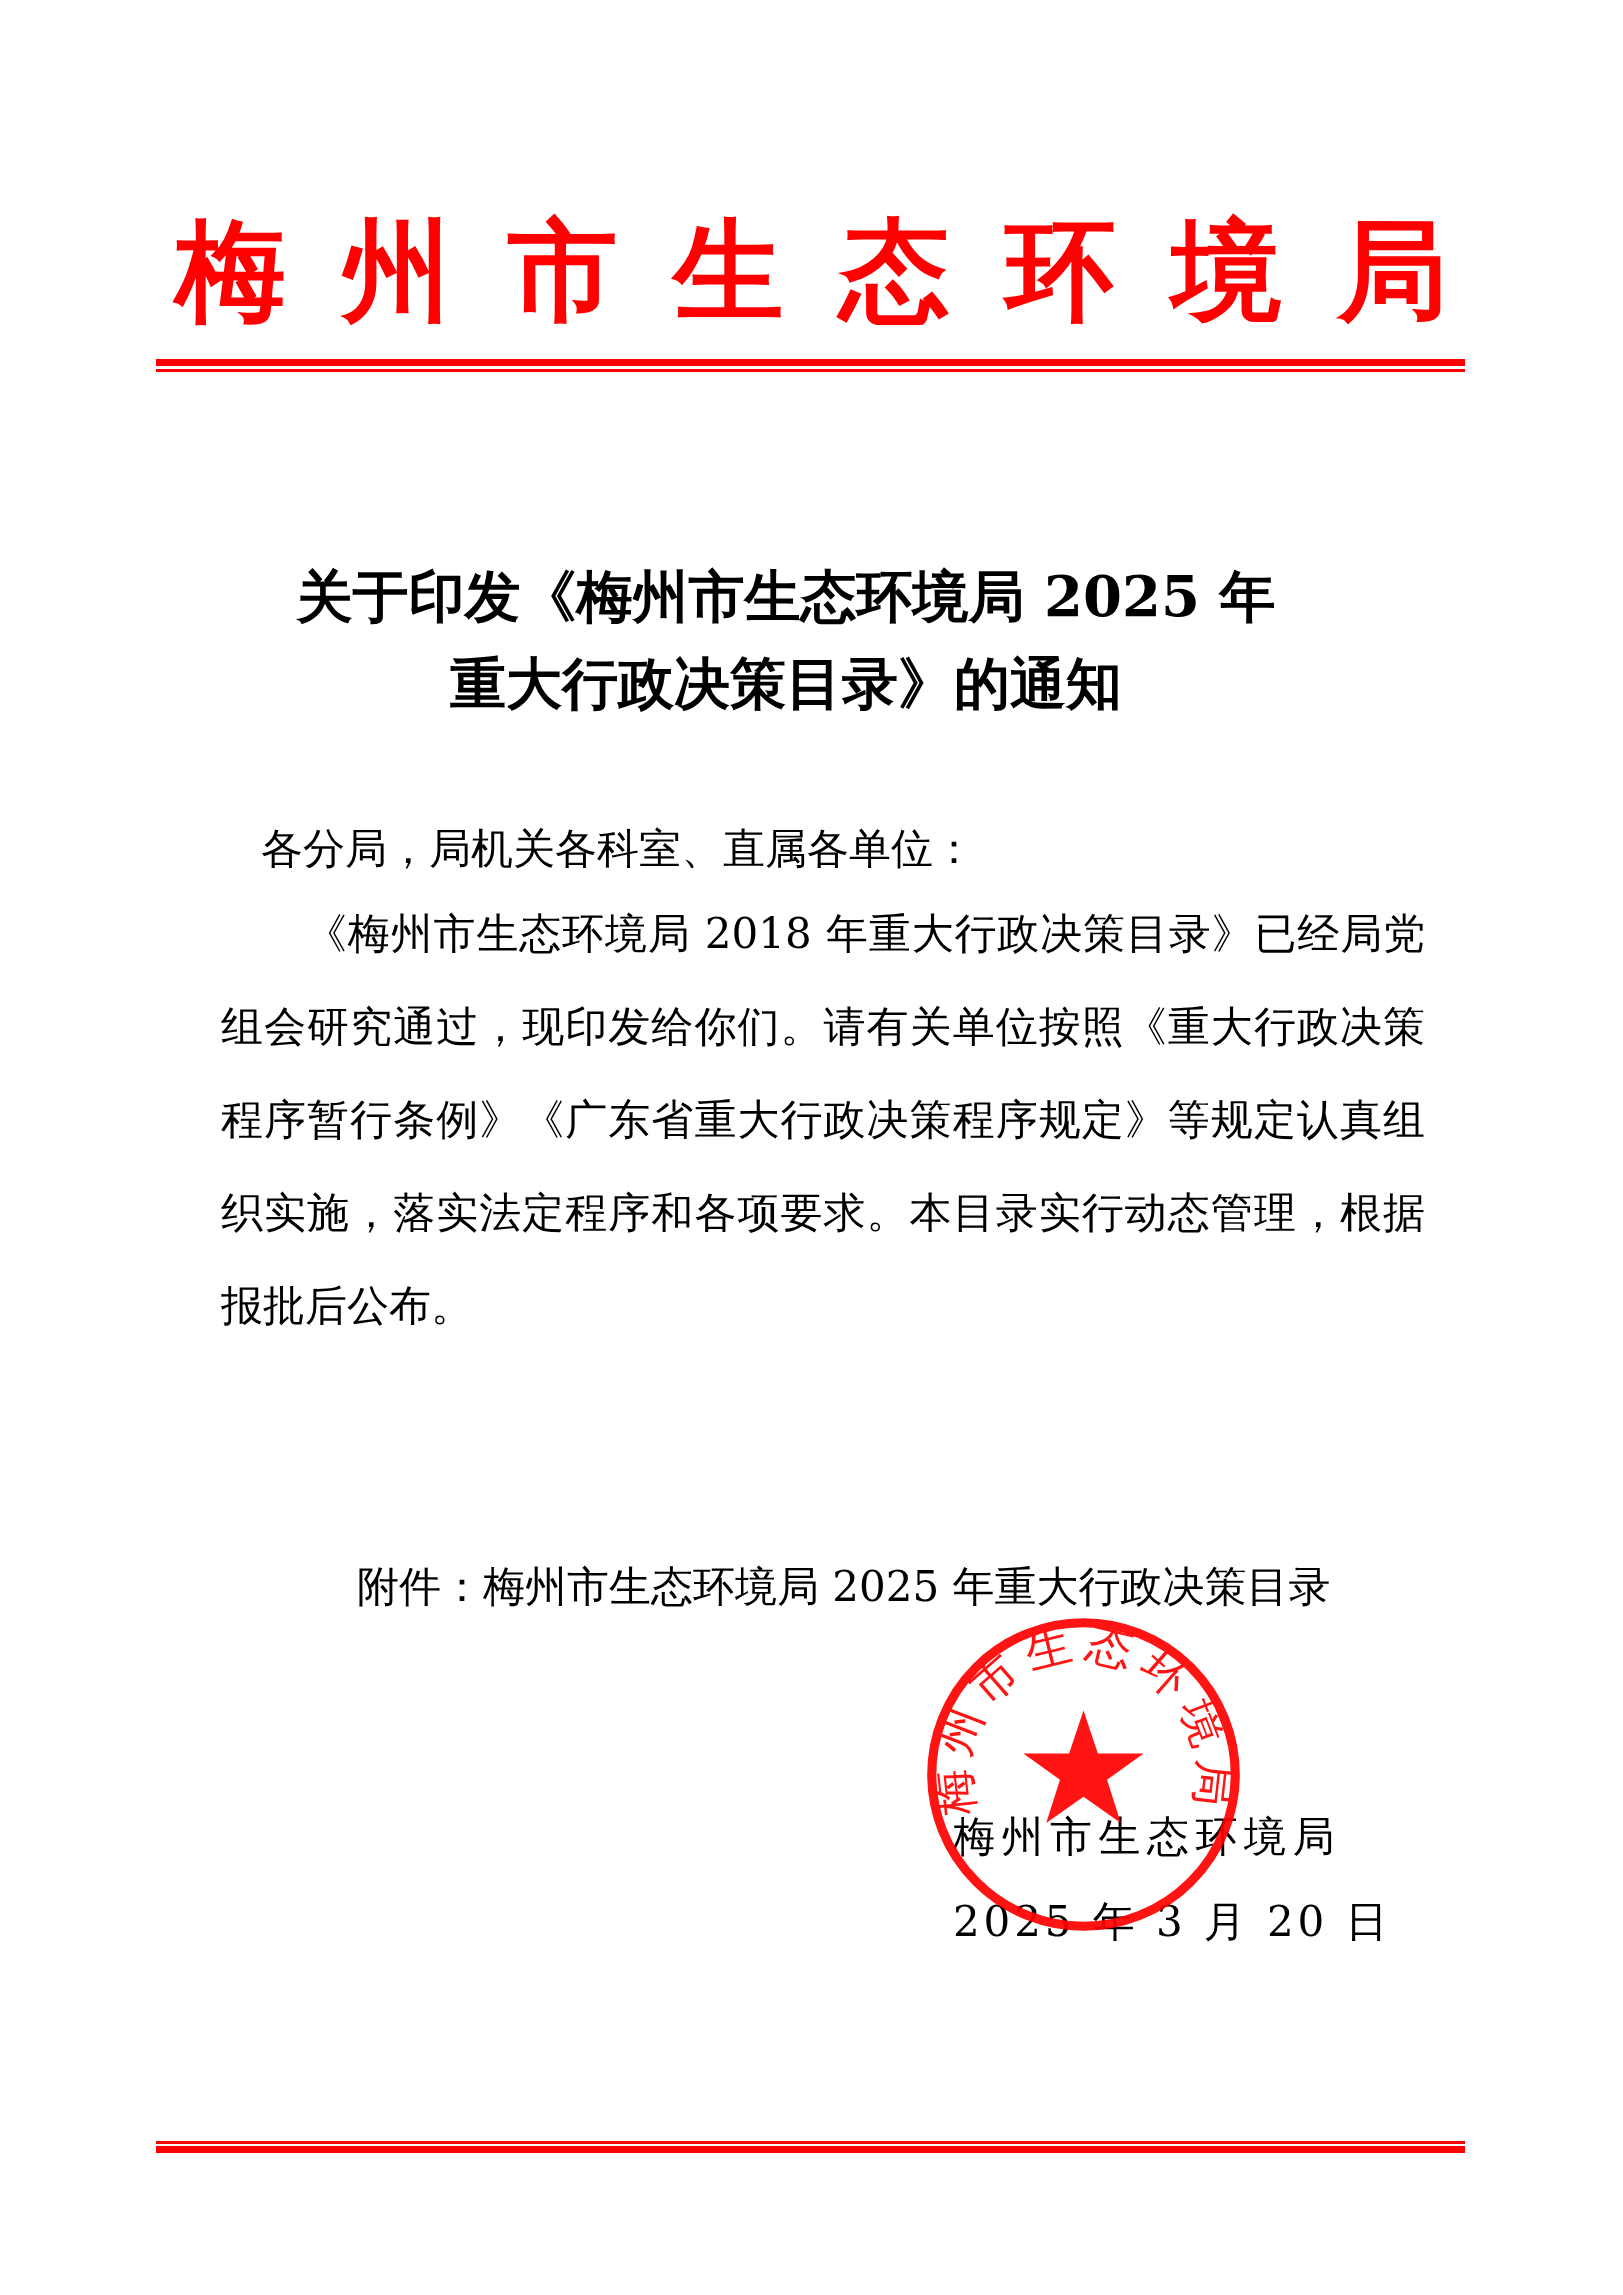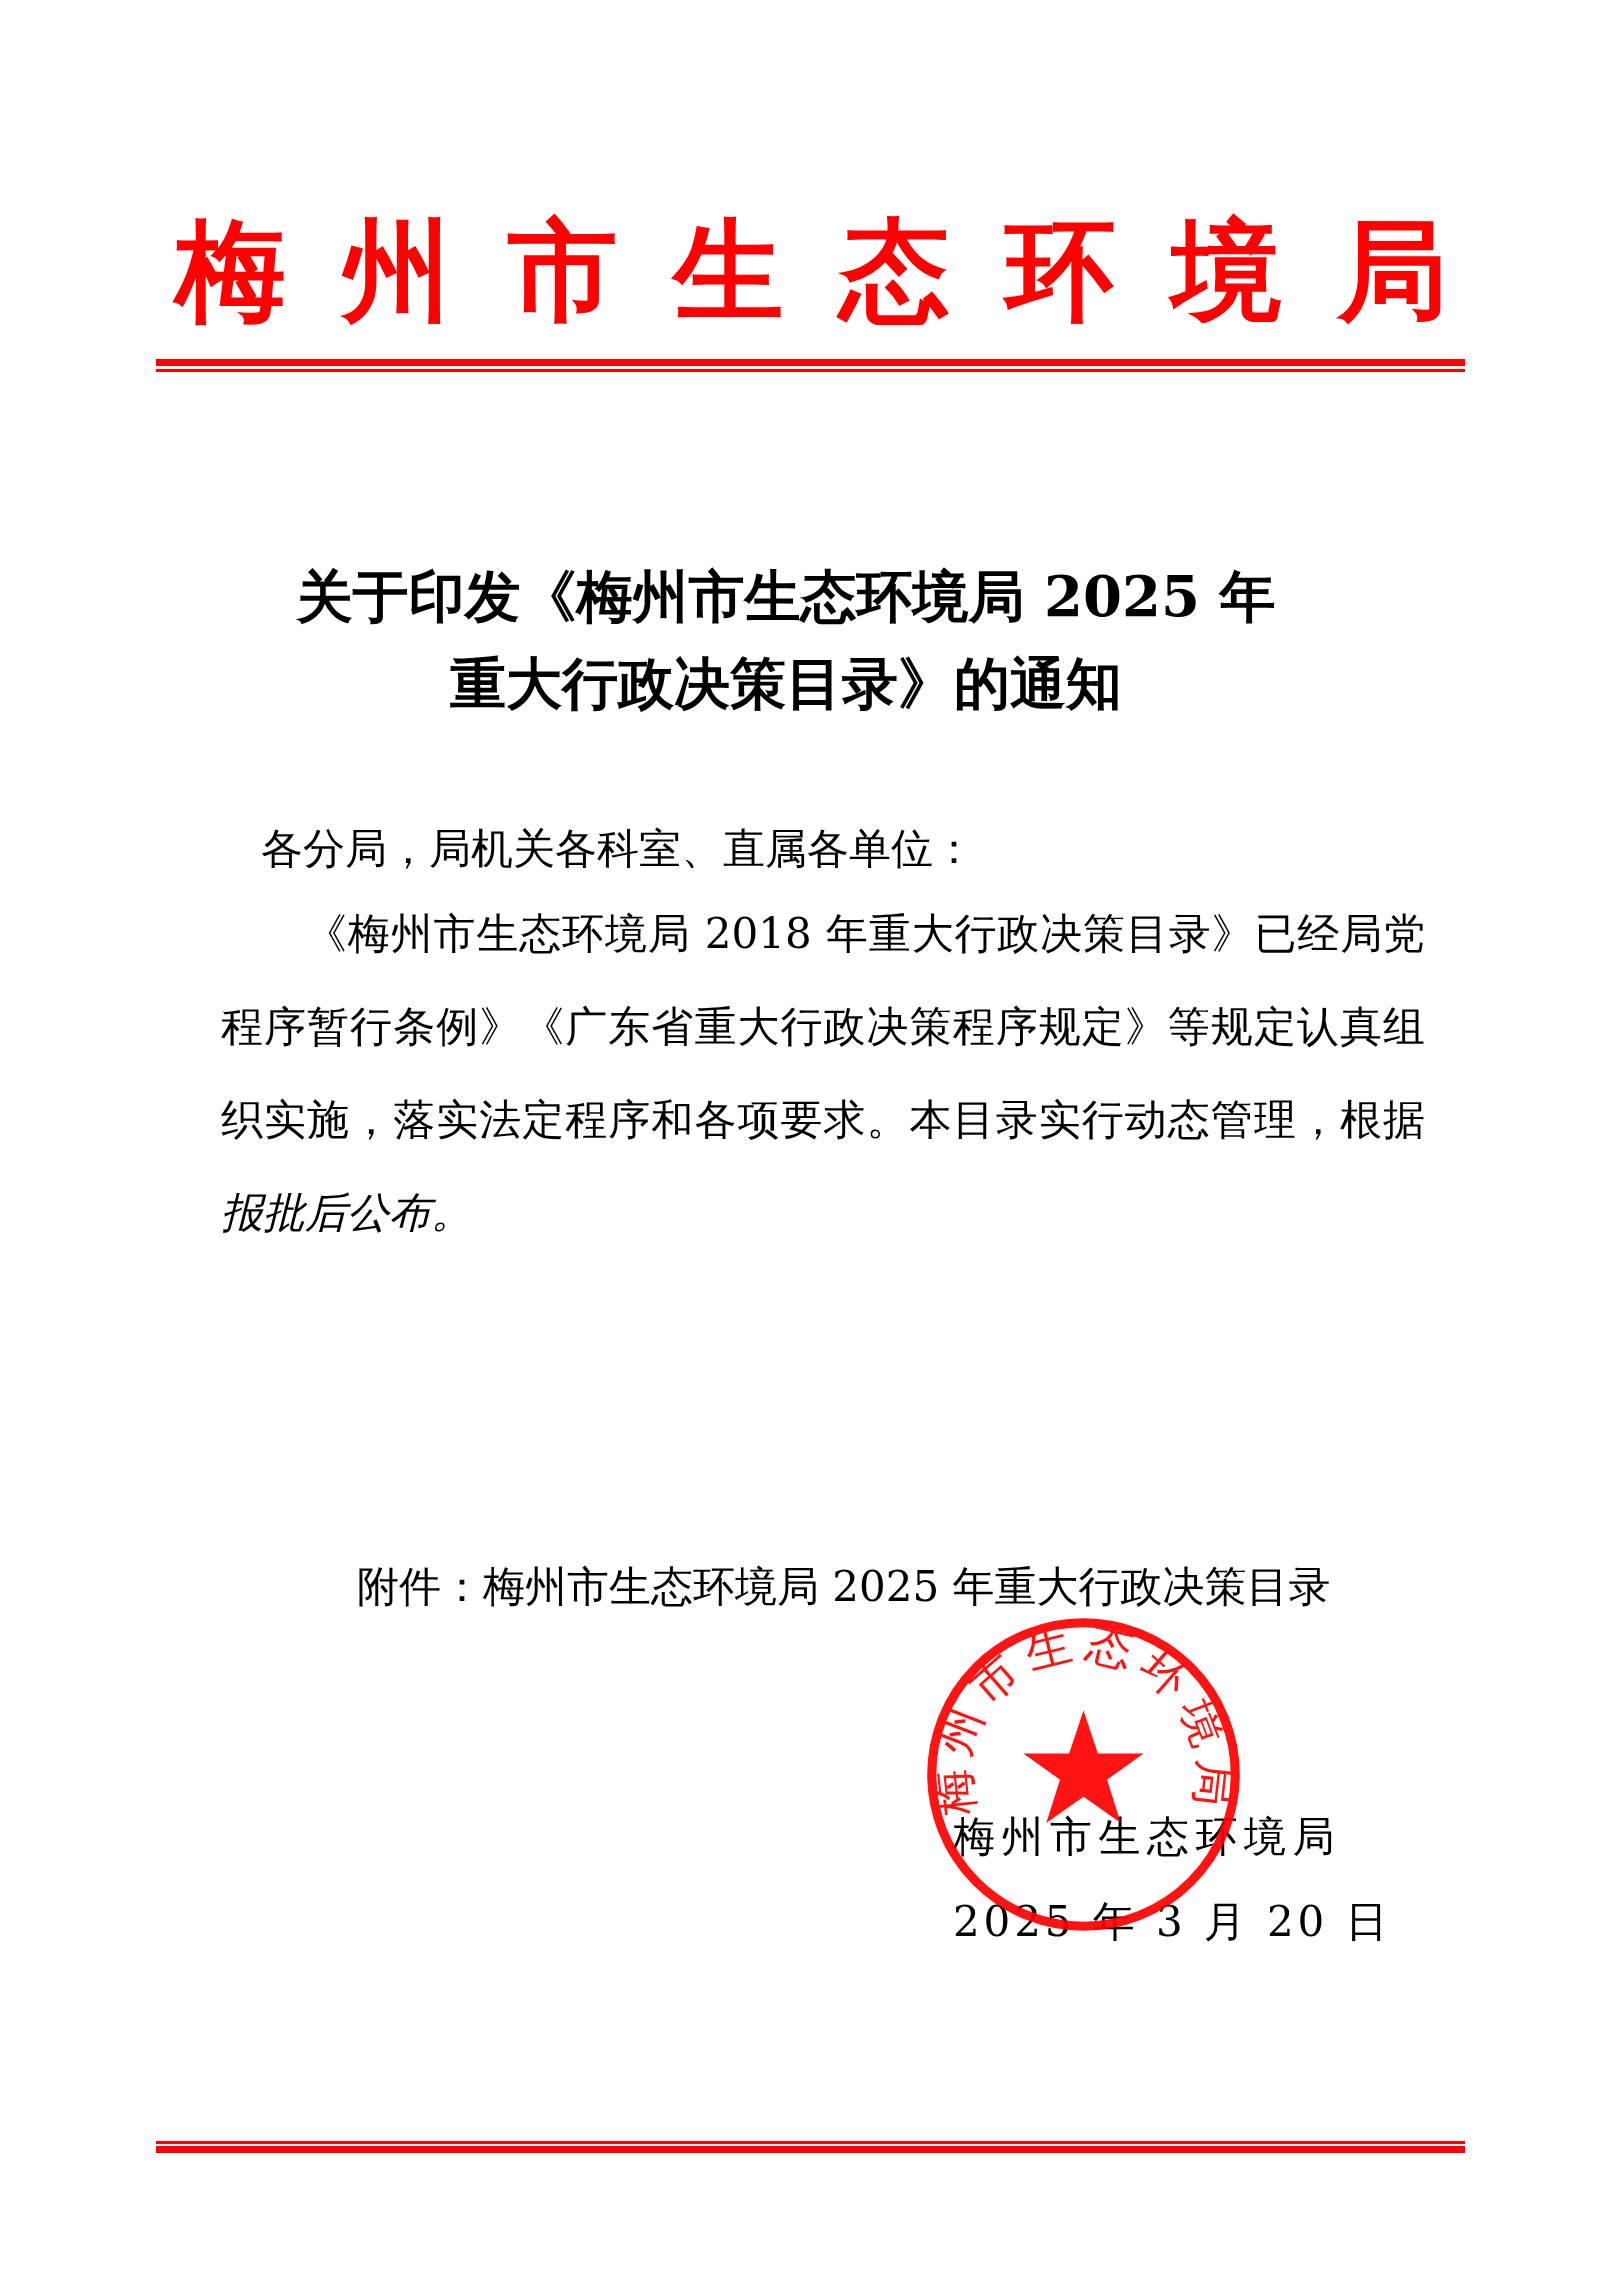--- a/index.html
+++ b/index.html
@@ -19,21 +19,21 @@
            font-family: "DejaVu Serif", serif; font-weight: bold; font-size: 56px; line-height: 1; }
   .title.l1 { top: 568px; }
   .title.l2 { top: 655px; }
 
   .text { position: absolute; font-family: "DejaVu Serif", serif; font-size: 42px; line-height: 1; white-space: nowrap; margin-left: 40px; }
   .salutation { left: 221px; top: 828px; }
   .para { position: absolute; left: 221px; top: 913px; width: 1204px; }
   .para .line { display: block; height: 93px; font-size: 42px; line-height: 42px; white-space: nowrap;
                 text-align: justify; text-align-last: justify; }
   .para .line.first { padding-left: 84px; }
-  .para .line.last { text-align-last: left; font-style: italic; }
+  .para .line.last { text-align-last: left; }
 
   .attachment { left: 317px; top: 1566px; }
   .signer { left: 913px; top: 1816px; letter-spacing: 6.5px; }
   .date { left: 913px; top: 1901px; letter-spacing: 3.9px; }
 
   .seal { position: absolute; left: 920px; top: 1611px; width: 327px; height: 327px; opacity: 0.92; }
 </style>
 </head>
 <body>
 
@@ -41,20 +41,21 @@
 <div class="rule h-thick"></div>
 <div class="rule h-thin"></div>
 
 <div class="title l1">关于印发《梅州市生态环境局 2025 年</div>
 <div class="title l2">重大行政决策目录》的通知</div>
 
 <div class="text salutation">各分局，局机关各科室、直属各单位：</div>
 
 <div class="para">
   <span class="line first">《梅州市生态环境局 2018 年重大行政决策目录》已经局党</span>
+  <span class="line">组会研究通过，现印发给你们。请有关单位按照《重大行政决策</span>
   <span class="line">程序暂行条例》《广东省重大行政决策程序规定》等规定认真组</span>
   <span class="line">织实施，落实法定程序和各项要求。本目录实行动态管理，根据</span>
   <span class="line last">报批后公布。</span>
 </div>
 
 <div class="text attachment">附件：梅州市生态环境局 2025 年重大行政决策目录</div>
 
 <div class="text signer">梅州市生态环境局</div>
 <div class="text date">2025 年 3 月 20 日</div>
 

